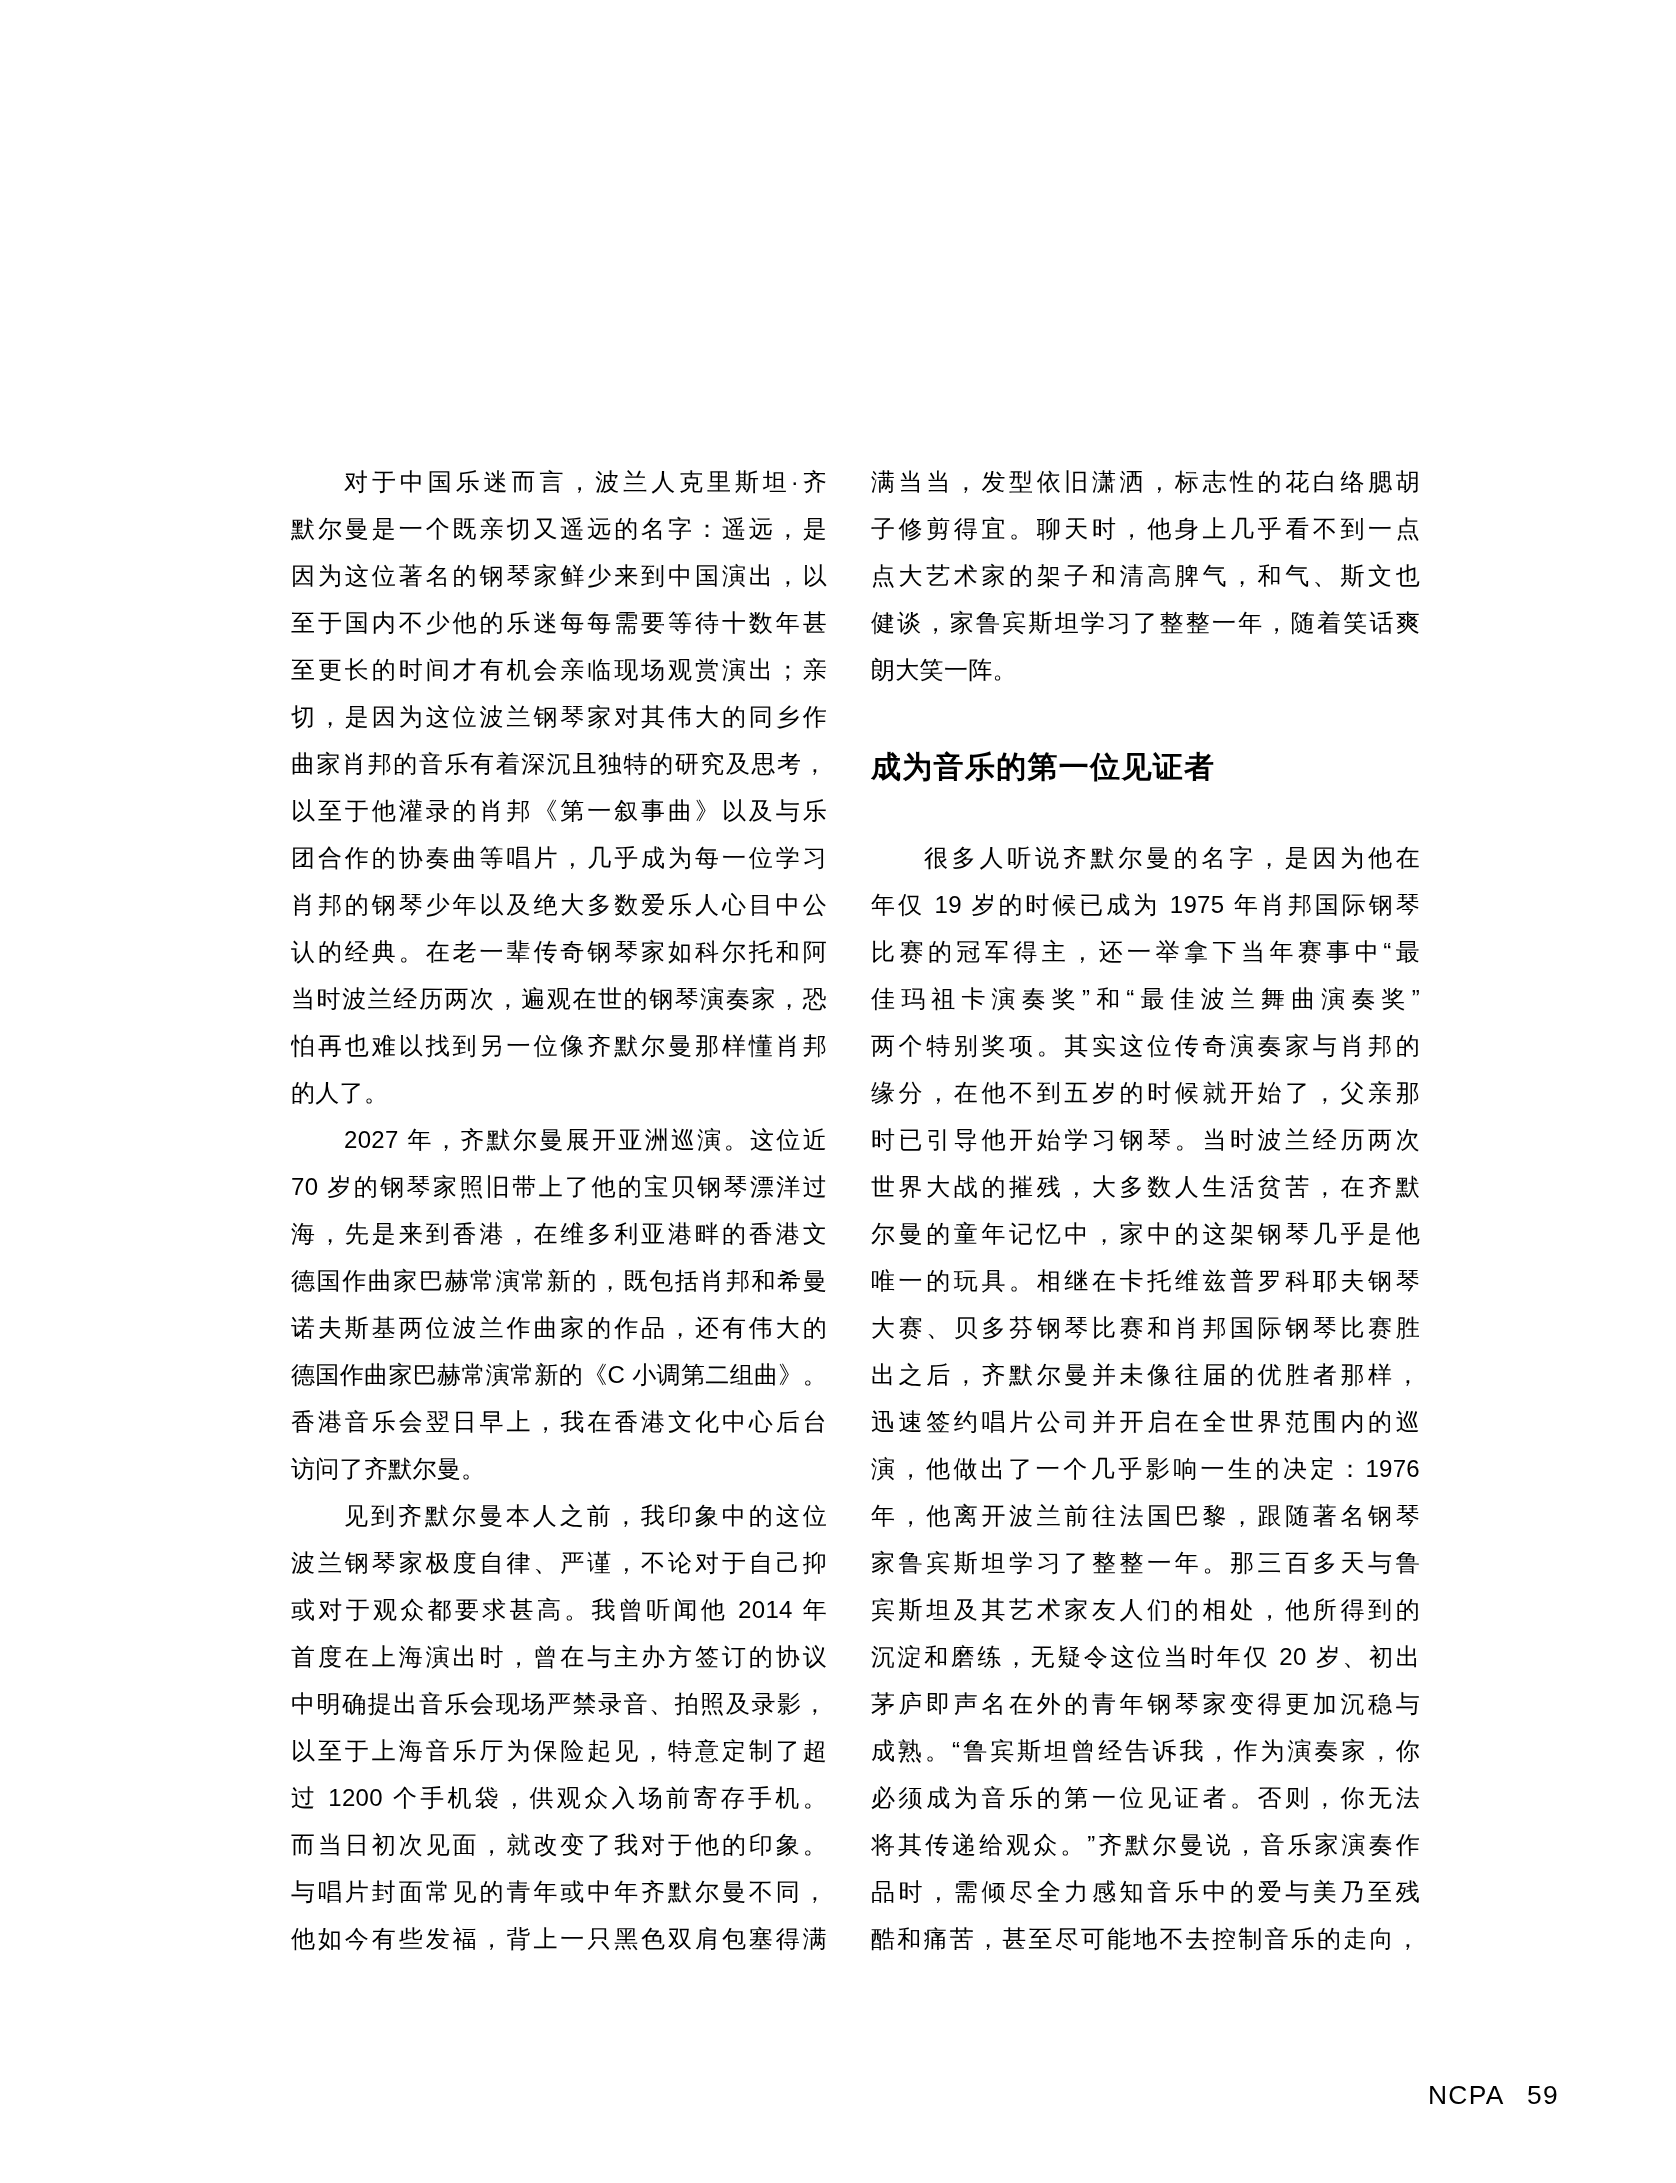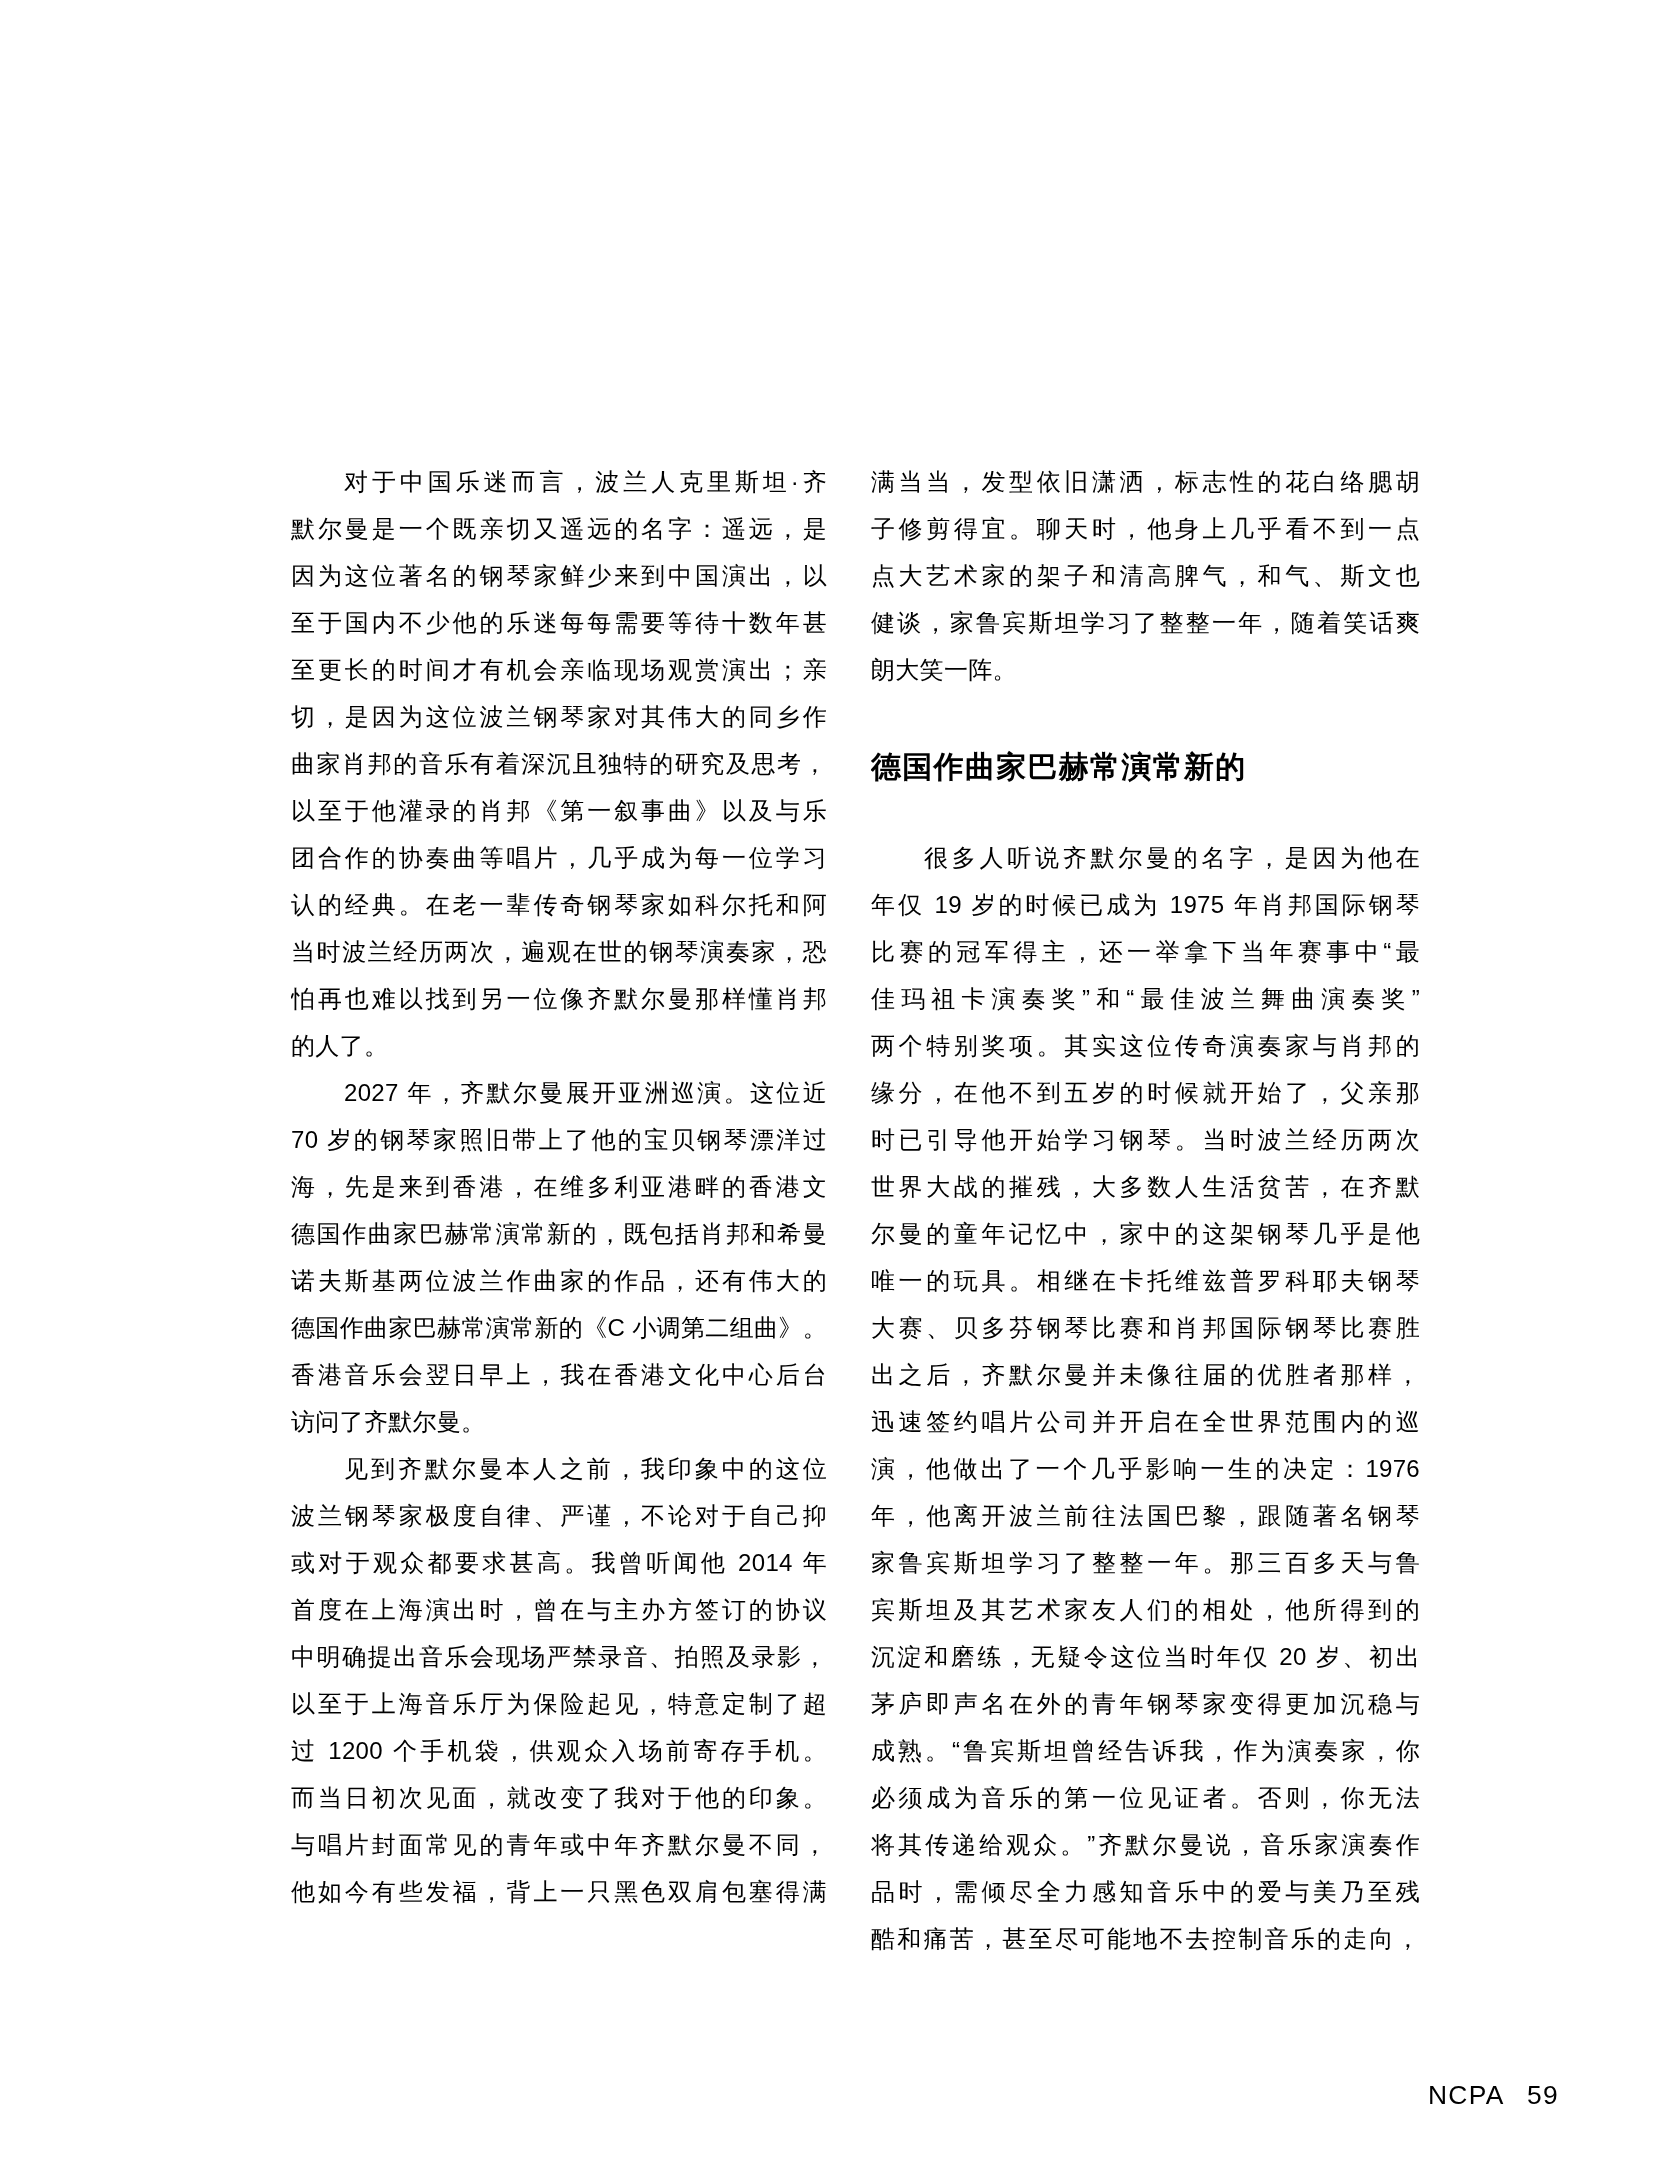--- a/index.html
+++ b/index.html
@@ -72,20 +72,21 @@
   <div class="column left">
       <div class="line indent">对于中国乐迷而言，波兰人克里斯坦·齐</div>
       <div class="line">默尔曼是一个既亲切又遥远的名字：遥远，是</div>
       <div class="line">因为这位著名的钢琴家鲜少来到中国演出，以</div>
       <div class="line">至于国内不少他的乐迷每每需要等待十数年甚</div>
       <div class="line">至更长的时间才有机会亲临现场观赏演出；亲</div>
       <div class="line">切，是因为这位波兰钢琴家对其伟大的同乡作</div>
       <div class="line">曲家肖邦的音乐有着深沉且独特的研究及思考，</div>
       <div class="line">以至于他灌录的肖邦《第一叙事曲》以及与乐</div>
       <div class="line">团合作的协奏曲等唱片，几乎成为每一位学习</div>
+      <div class="line">肖邦的钢琴少年以及绝大多数爱乐人心目中公</div>
       <div class="line">认的经典。在老一辈传奇钢琴家如科尔托和阿</div>
       <div class="line">当时波兰经历两次，遍观在世的钢琴演奏家，恐</div>
       <div class="line">怕再也难以找到另一位像齐默尔曼那样懂肖邦</div>
       <div class="line end">的人了。</div>
       <div class="line indent">2027 年，齐默尔曼展开亚洲巡演。这位近</div>
       <div class="line">70 岁的钢琴家照旧带上了他的宝贝钢琴漂洋过</div>
       <div class="line">海，先是来到香港，在维多利亚港畔的香港文</div>
       <div class="line">德国作曲家巴赫常演常新的，既包括肖邦和希曼</div>
       <div class="line">诺夫斯基两位波兰作曲家的作品，还有伟大的</div>
       <div class="line">德国作曲家巴赫常演常新的《C 小调第二组曲》。</div>
@@ -102,21 +103,21 @@
       <div class="line">与唱片封面常见的青年或中年齐默尔曼不同，</div>
       <div class="line">他如今有些发福，背上一只黑色双肩包塞得满</div>
     </div>
 
   <div class="column right">
       <div class="line">满当当，发型依旧潇洒，标志性的花白络腮胡</div>
       <div class="line">子修剪得宜。聊天时，他身上几乎看不到一点</div>
       <div class="line">点大艺术家的架子和清高脾气，和气、斯文也</div>
       <div class="line">健谈，家鲁宾斯坦学习了整整一年，随着笑话爽</div>
       <div class="line end">朗大笑一阵。</div>
-      <div class="heading">德国作曲家巴赫常演常新的</div>
+      <div class="heading">成为音乐的第一位见证者</div>
       <div class="line indent">很多人听说齐默尔曼的名字，是因为他在</div>
       <div class="line">年仅 19 岁的时候已成为 1975 年肖邦国际钢琴</div>
       <div class="line">比赛的冠军得主，还一举拿下当年赛事中“最</div>
       <div class="line">佳玛祖卡演奏奖”和“最佳波兰舞曲演奏奖”</div>
       <div class="line">两个特别奖项。其实这位传奇演奏家与肖邦的</div>
       <div class="line">缘分，在他不到五岁的时候就开始了，父亲那</div>
       <div class="line">时已引导他开始学习钢琴。当时波兰经历两次</div>
       <div class="line">世界大战的摧残，大多数人生活贫苦，在齐默</div>
       <div class="line">尔曼的童年记忆中，家中的这架钢琴几乎是他</div>
       <div class="line">唯一的玩具。相继在卡托维兹普罗科耶夫钢琴</div>

